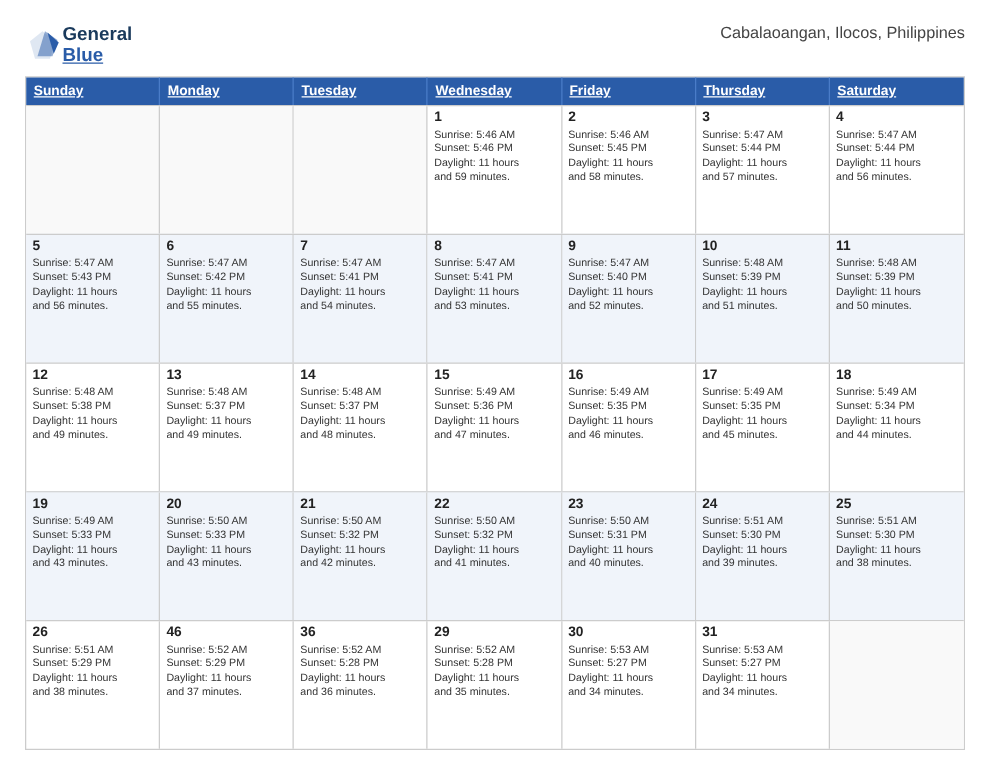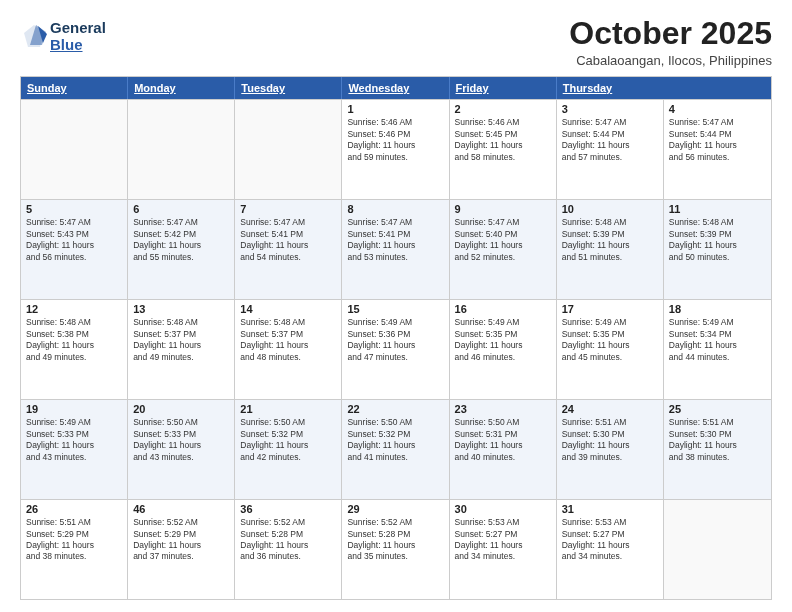--- a/index.html
+++ b/index.html
@@ -118,33 +118,33 @@
         <polygon points="14,2 24,10 20,24 8,24 4,10" fill="#2a5ca8" opacity="0.15"></polygon>
         <polygon points="16,2 26,9 22,22 10,22" fill="#2a5ca8" opacity="0.5"></polygon>
         <polygon points="18,3 27,11 23,20" fill="#2a5ca8"></polygon>
       </svg>
       <div>
         <div style="font-size:15px;font-weight:bold;color:#1a3a5c;line-height:1.1;">General</div>
         <div style="font-size:15px;font-weight:bold;color:#2a5ca8;line-height:1.1;text-decoration:underline;">Blue</div>
       </div>
     </div>
     <div class="title-block">
-      <div class="month-title">October 2025</div>
       <div class="location">Cabalaoangan, Ilocos, Philippines</div>
     </div>
   </div>
 
   <div class="calendar">
     <div class="cal-header-row">
     <div class="cal-header-cell">Sunday</div>
         <div class="cal-header-cell">Monday</div>
         <div class="cal-header-cell">Tuesday</div>
         <div class="cal-header-cell">Wednesday</div>
         <div class="cal-header-cell">Friday</div>
         <div class="cal-header-cell">Thursday</div>
+        <div class="cal-header-cell">Saturday</div>
       </div>
     <div class="cal-body">
     <div class="cal-week">
           <div class="cal-cell empty"></div>
           <div class="cal-cell empty"></div>
           <div class="cal-cell empty"></div>
           <div class="cal-cell">
             <div class="cell-date">1</div>
             <div class="cell-info">Sunrise: 5:46 AM<br>Sunset: 5:46 PM<br>Daylight: 11 hours<br>and 59 minutes.</div>
           </div>

